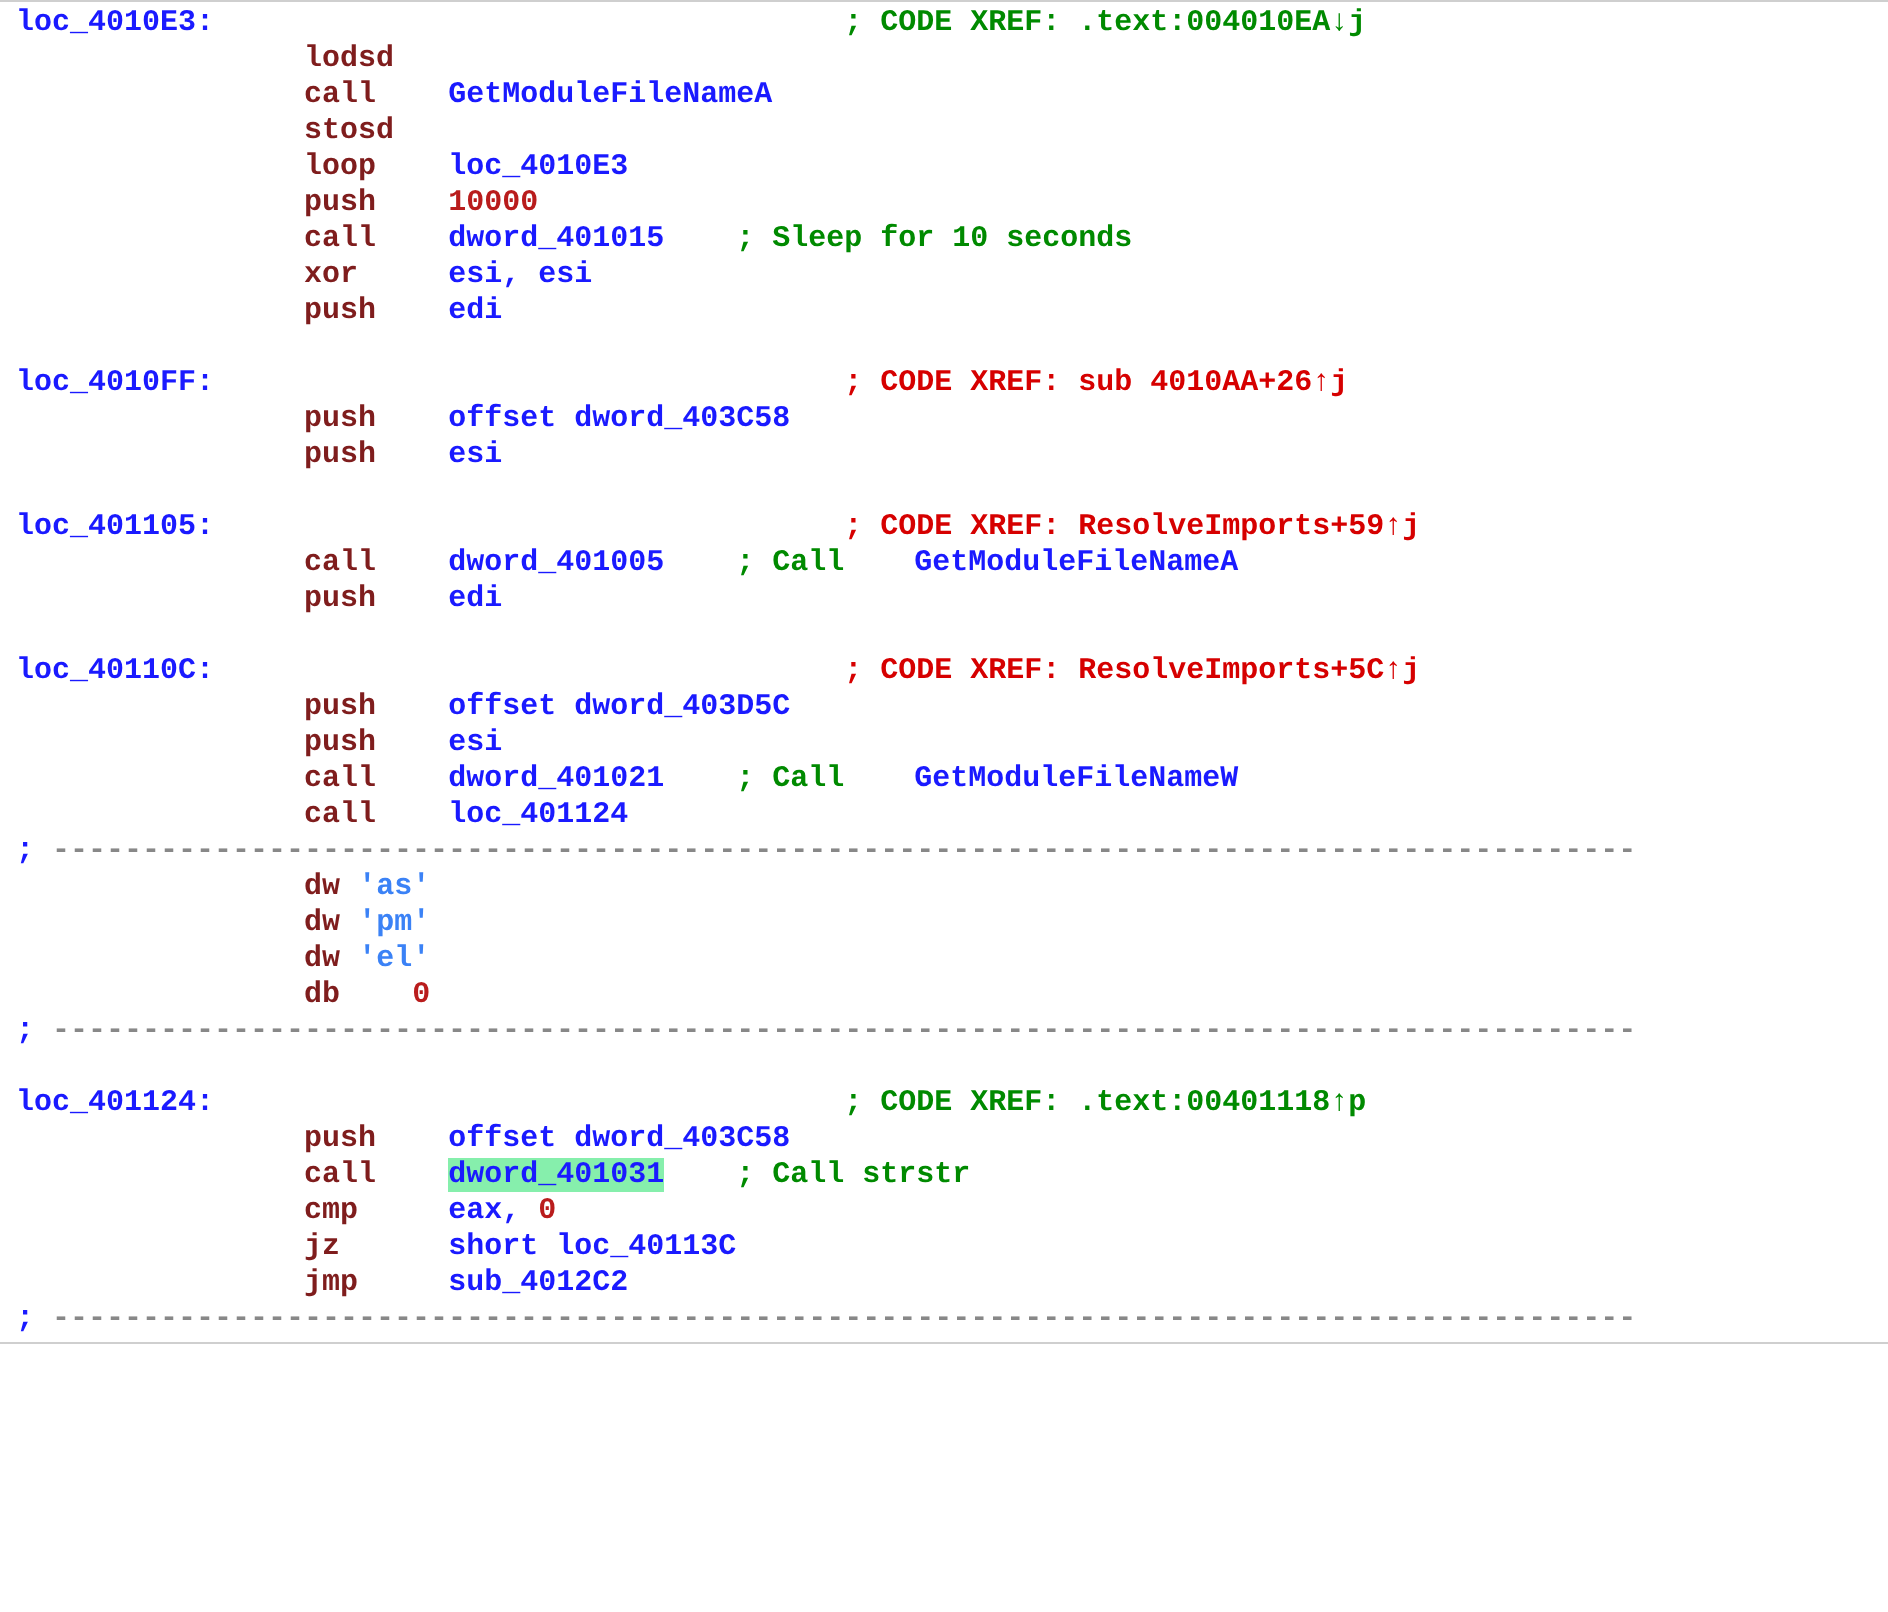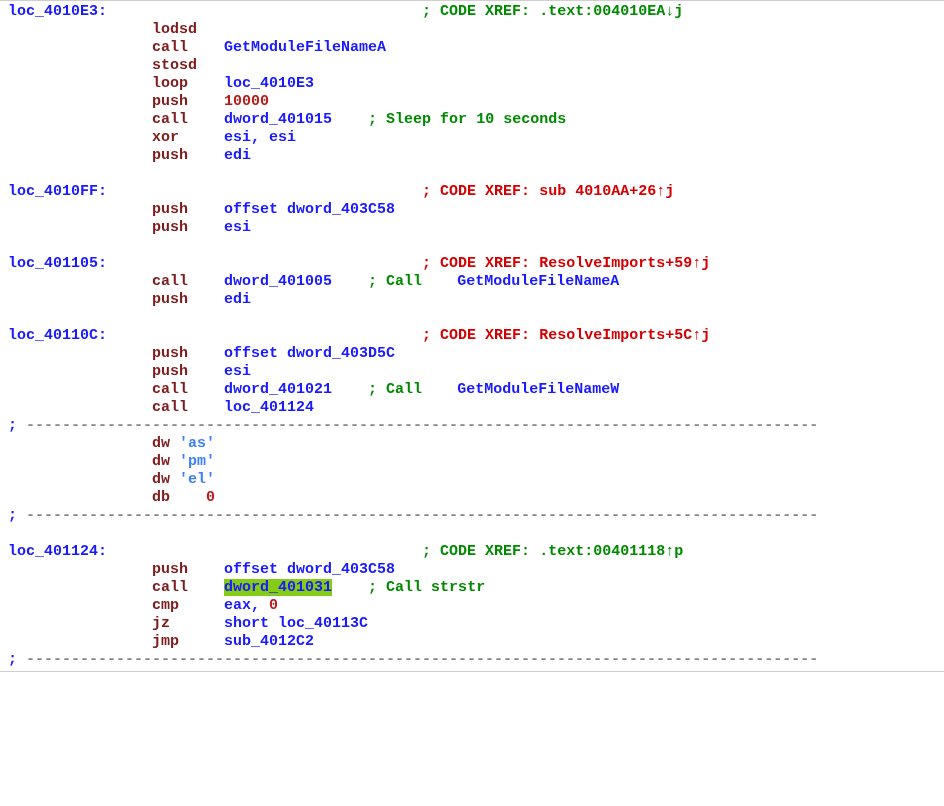--- a/index.html
+++ b/index.html
@@ -25,21 +25,21 @@
     min-height: 1.2em;
     padding-left: 8px;
   }
   .lbl { color: #1a1aff; }       
   .kw  { color: #7f1d1d; }       
   .num { color: #b91c1c; }       
   .str { color: #3b82f6; }       
   .comment-g { color: #008a00; } 
   .comment-r { color: #d60000; } 
   .comment-b { color: #1a1aff; margin-left: 26px; } 
-  .hl { background: #84cc16; color:#1a1aff;}   
+  .hl { background: #86efac; color:#1a1aff;}   
   .gray { color: #888; }
   .dash-row {
     color: #888;
     white-space: pre;
     padding-left: 8px;
     line-height: 1.2;
   }
 </style>
 </head>
 <body>

